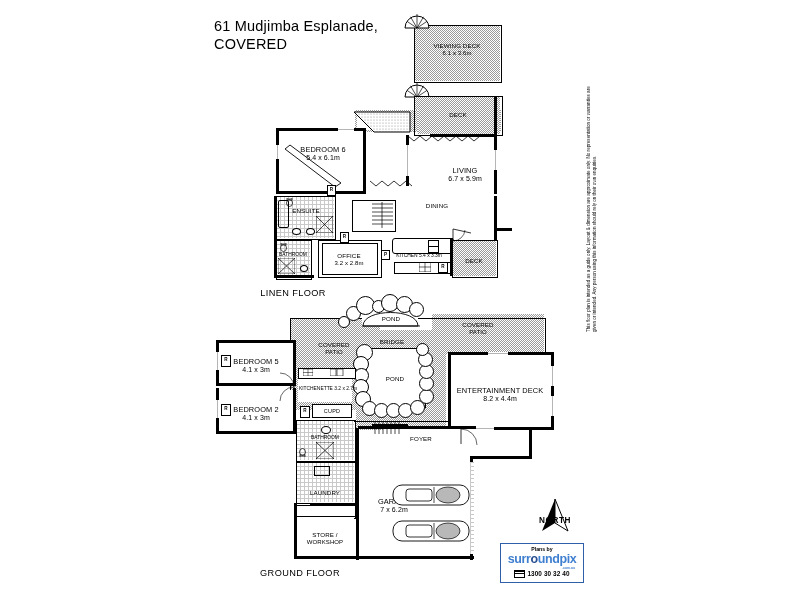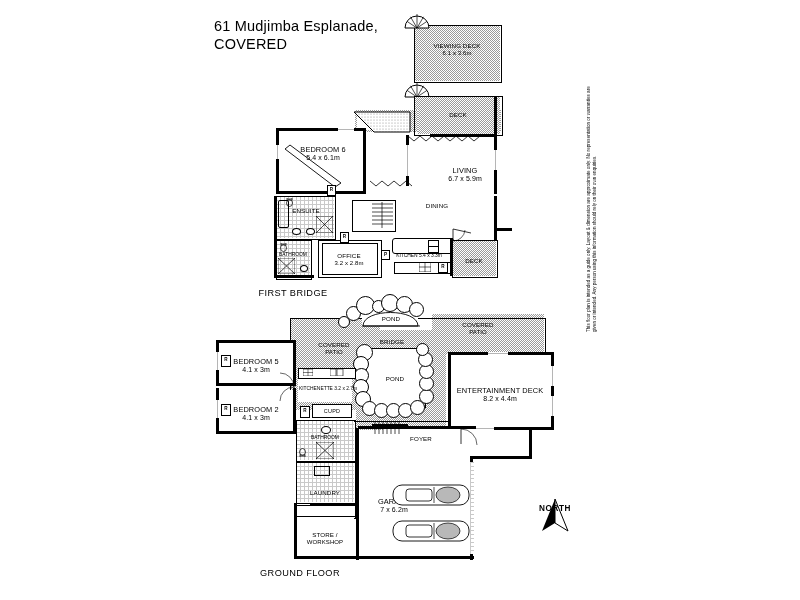--- a/index.html
+++ b/index.html
@@ -40,21 +40,21 @@
   .grayline{position:absolute;background:#b5b5b5;}
 
   .rbox{position:absolute;border:1px solid #000;background:#fff;
         font-size:4.6px;text-align:center;line-height:7px;font-weight:bold;}
   .labbox{position:absolute;border:1px solid #000;background:#fff;
         font-size:5.4px;text-align:center;letter-spacing:.3px;}
 
   .circ{position:absolute;border:1.1px solid #000;border-radius:50%;background:#fff;}
 
   #northwrap{position:absolute;left:528px;top:497px;width:54px;height:42px;}
-  #northlabel{position:absolute;left:555px;top:504px;}
+  #northlabel{position:absolute;left:555px;top:516px;}
 
   #logo{position:absolute;left:500px;top:543px;width:82px;height:38px;
         border:1px solid #2f5fa8;background:#fff;}
   #logo .pb{text-align:center;font-size:5.2px;font-weight:bold;margin-top:2px;}
   #logo .brand{text-align:center;font-size:12.5px;font-weight:bold;
         letter-spacing:-.4px;line-height:13px;color:#3f7fd0;margin-top:1px;}
   #logo .brand .dk{color:#2a4f91;}
   #logo .dom{position:absolute;right:8px;top:22px;font-size:3.4px;color:#3f7fd0;font-weight:bold;}
   #logo .ph{text-align:center;font-size:6.4px;font-weight:bold;margin-top:4px;letter-spacing:.1px;}
   #logo .ph .fax{display:inline-block;width:9px;height:6px;border:1px solid #000;
@@ -256,21 +256,21 @@
     <svg style="position:absolute;left:452px;top:228px;" width="20" height="14" viewBox="0 0 20 14">
       <path d="M1 13 L1 1 L19 5" fill="none" stroke="#000" stroke-width=".8"></path>
       <path d="M1 13 A12 12 0 0 0 13 2" fill="none" stroke="#000" stroke-width=".6"></path>
     </svg>
 
     <div class="wall" style="left:494px;top:96px;width:3px;height:40px;"></div>
     <div class="wall" style="left:494px;top:196px;width:3px;height:44px;"></div>
     <div class="wall" style="left:494px;top:228px;width:18px;height:3px;"></div>
 
     <div class="lbl floorlab" style="left:293px;top:288px;">
-      <span>FIRST BRIDGE</span>
+      <span>LINEN FLOOR</span>
     </div>
   </div>
 
   <div>
 
     <div class="hatch" style="left:290px;top:318px;width:90px;height:68px;"></div>
     <div class="hatch" style="left:432px;top:314px;width:112px;height:40px;"></div>
     <div class="hatch" style="left:356px;top:330px;width:90px;height:100px;"></div>
     <div class="hatch" style="left:290px;top:386px;width:90px;height:24px;"></div>
     <div class="outl" style="left:290px;top:318px;width:254px;height:102px;"></div>
@@ -492,16 +492,24 @@
   </div>
 
   <svg id="northwrap" viewBox="0 0 54 42">
     <path d="M27 2 L14 34 L27 26 Z" fill="#000"></path>
     <path d="M27 2 L40 34 L27 26 Z" fill="#fff" stroke="#000" stroke-width="1"></path>
   </svg>
   <div class="lbl northlab" id="northlabel">
     <span>NORTH</span>
   </div>
 
+  <div id="logo">
+    <div class="pb">Plans by</div>
+    <div class="brand">
+      <span>surr</span><span class="dk">o</span><span>undpix</span>
+    </div>
+    <div class="dom">.com.au</div>
+    <div class="ph"><span class="fax"></span><span>1300 30 32 40</span></div>
+  </div>
 
   <div id="disclaimer">This floor plan is intended as a guide only. Layout &amp; dimension are approximate only. No representation or warranties are given or intended. Any person using this information should rely on their own enquiries.</div>
 
 </div>
 
 </body></html>

